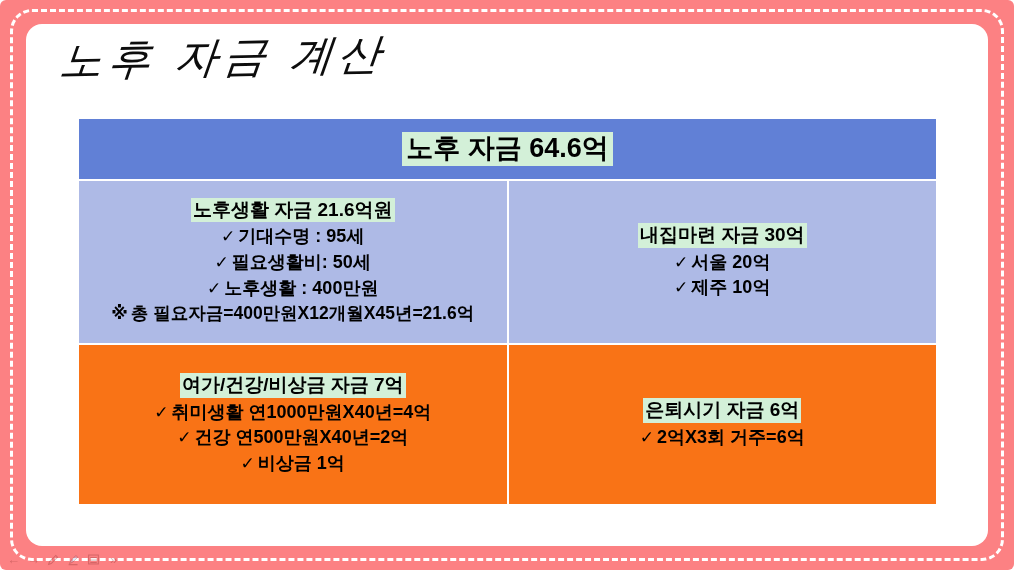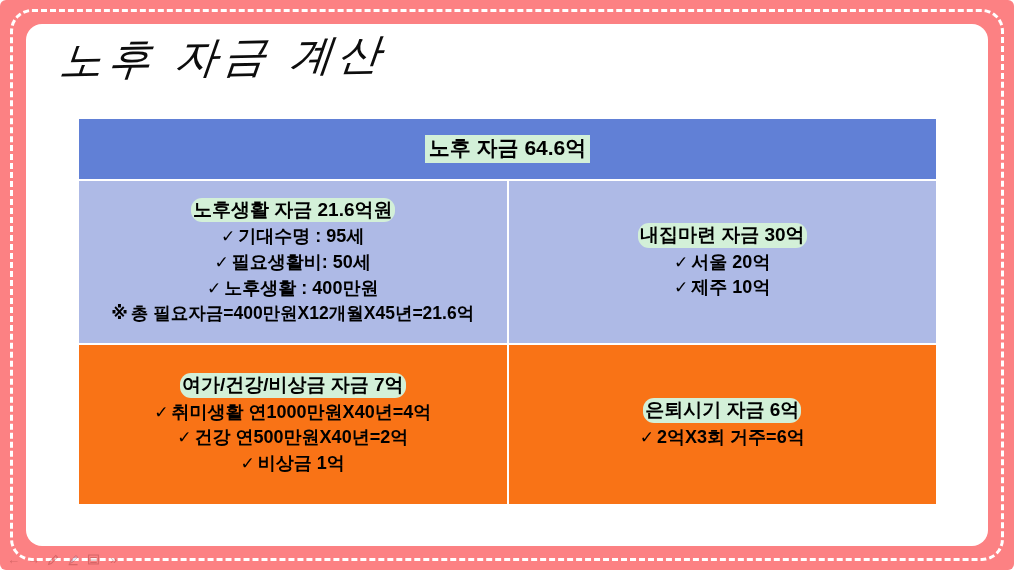--- a/index.html
+++ b/index.html
@@ -81,21 +81,21 @@
   }
 
   .table-header-cell {
     background: #6180d6;
     height: 62px;
     text-align: center;
     vertical-align: middle;
   }
   .header-text {
     display: inline-block;
-    font-size: 21px;
+    font-size: 27px;
     font-weight: bold;
     color: #000000;
     background: #d3f0d8;
     padding: 1px 4px 2px 4px;
     line-height: 1.18;
     white-space: nowrap;
   }
 
   .cell-top {
     background: #aebae6;
@@ -116,21 +116,20 @@
   .cell-title {
     display: inline-block;
     font-size: 19px;
     font-weight: bold;
     color: #000000;
     background: #d3f0d8;
     padding: 0 2px 1px 2px;
     line-height: 1.25;
     white-space: nowrap;
     margin-bottom: 2px;
-    border-radius: 11px;
   }
   .cell-line {
     font-size: 18px;
     font-weight: bold;
     color: #000000;
     line-height: 1.42;
     white-space: nowrap;
   }
   .cell-line.note {
     font-size: 17.5px;

